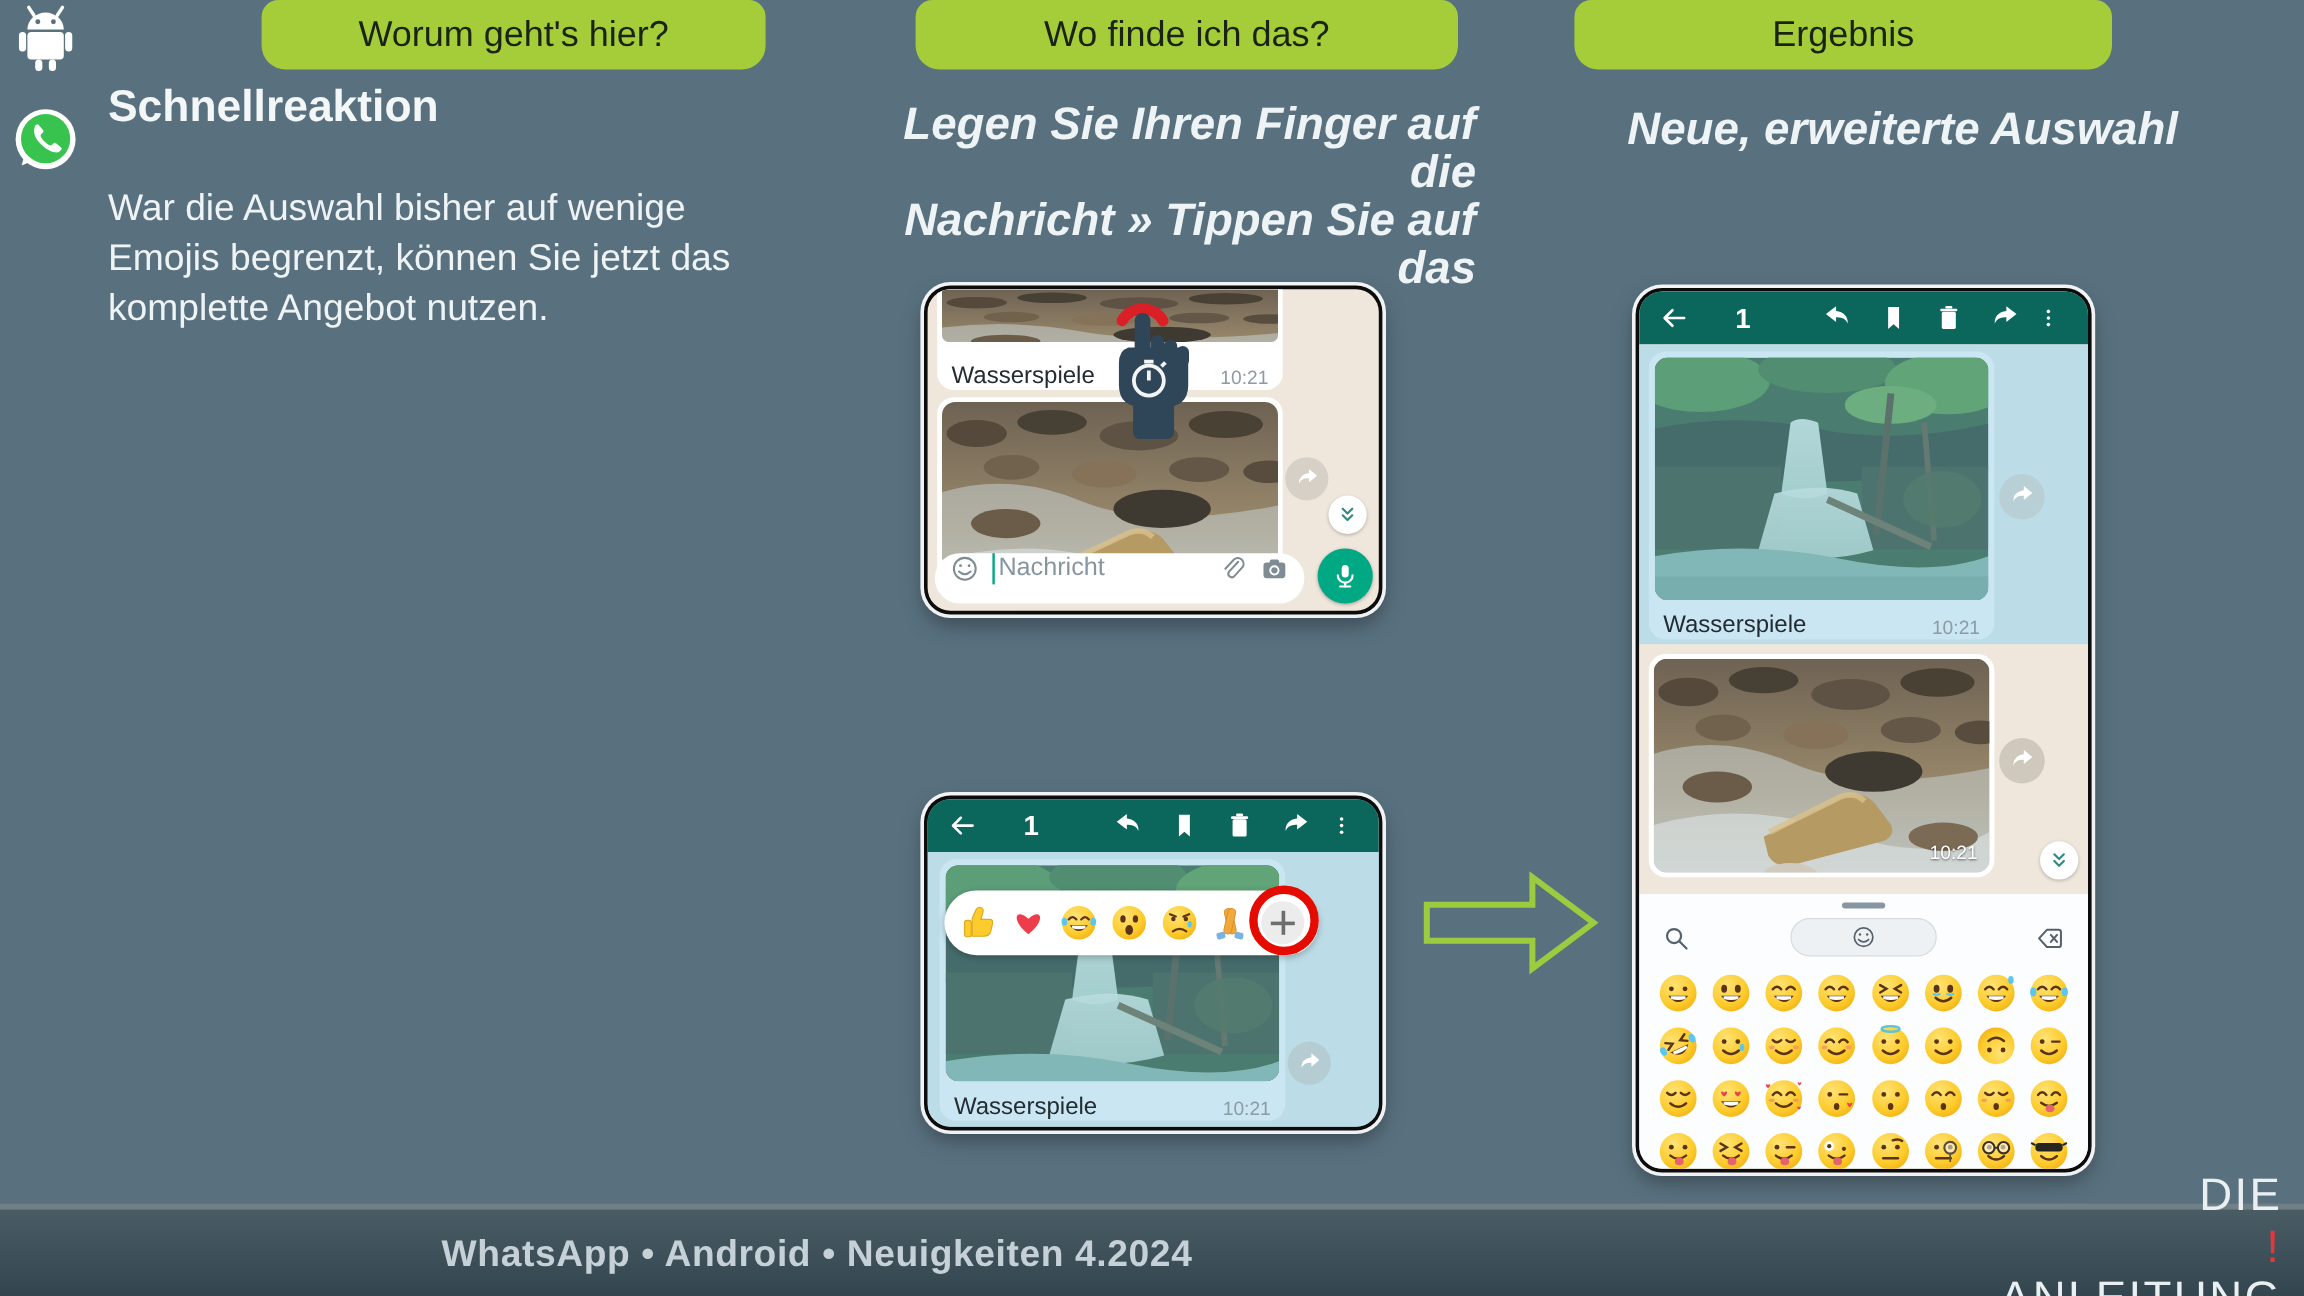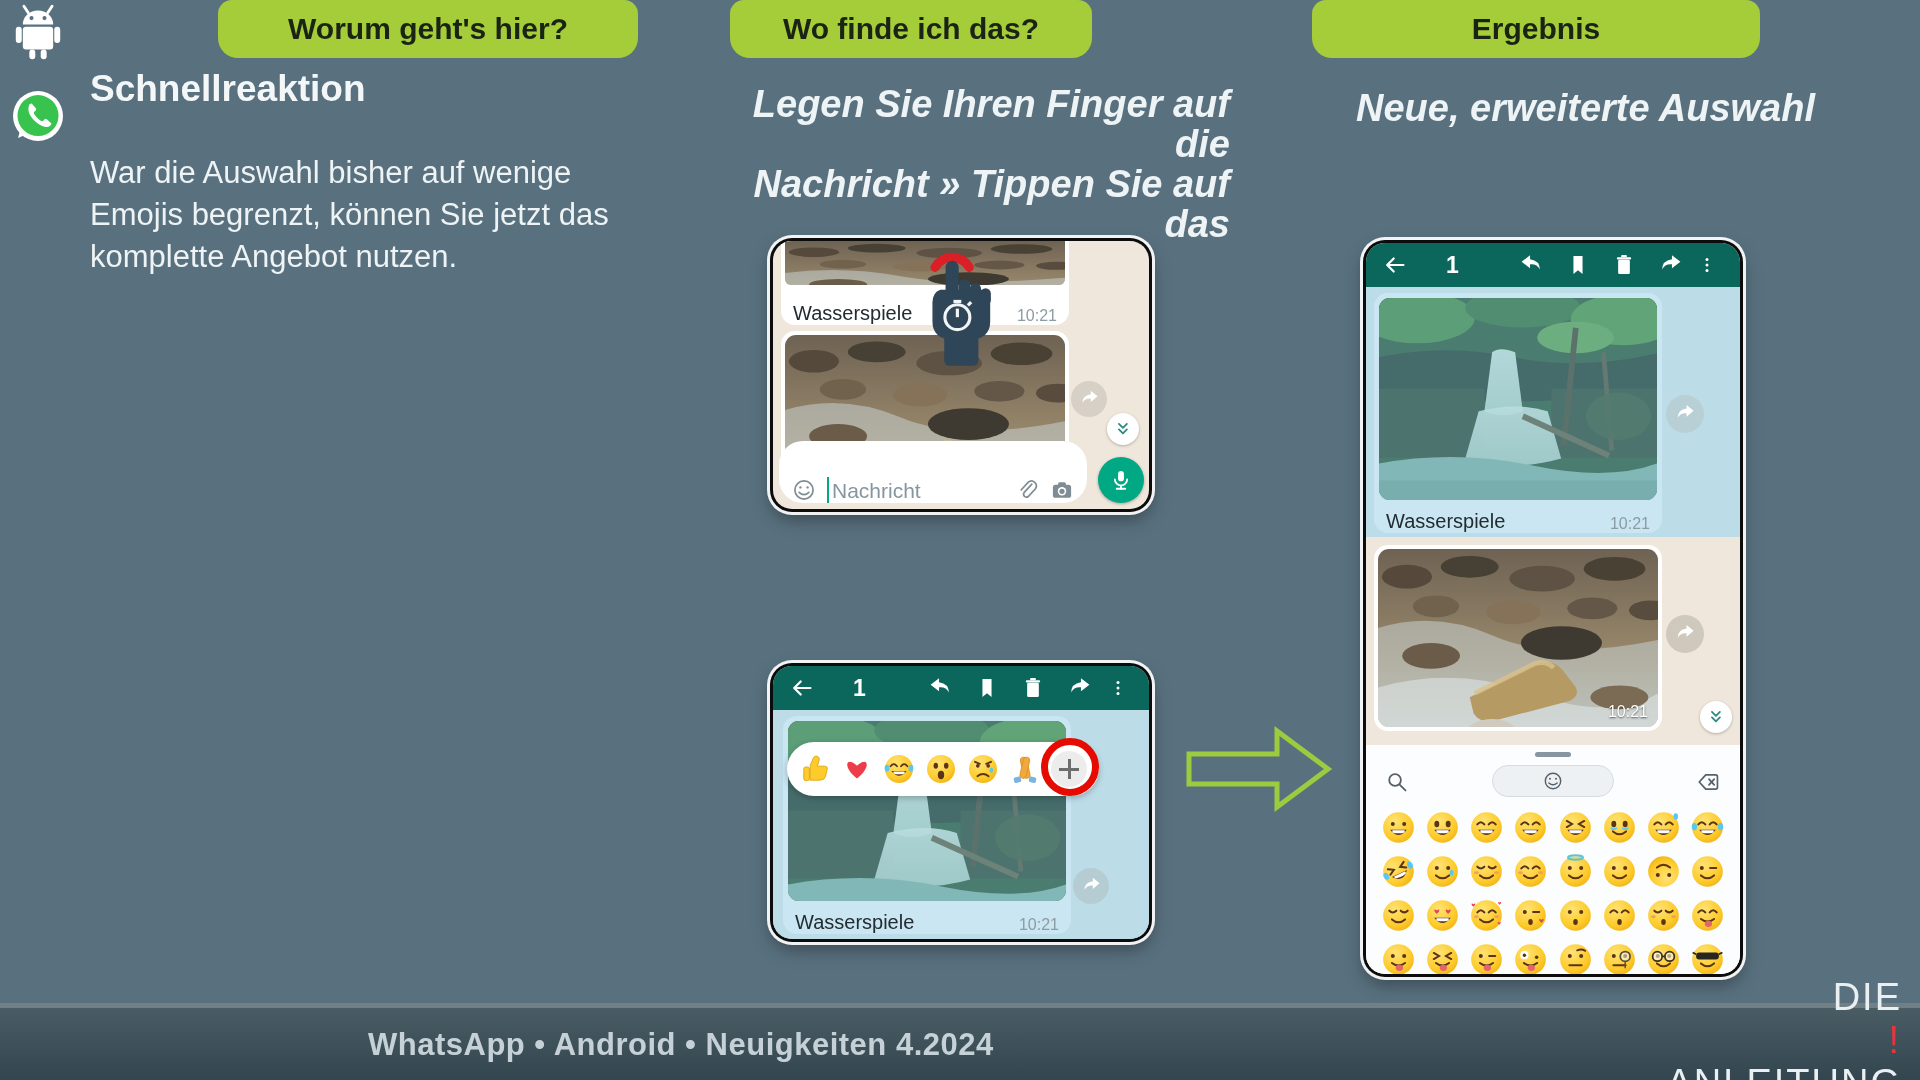--- a/index.html
+++ b/index.html
@@ -1,23 +1,23 @@
 <!DOCTYPE html>
 <html><head>
 <meta charset="utf-8">
 <style>
   html,body{margin:0;padding:0;background:#2e3b44;}
   *{box-sizing:border-box;font-family:"Liberation Sans", sans-serif;}
   .slide{position:relative;width:1920px;height:1080px;background:#59717f;overflow:hidden;}
 
   
   .pill{position:absolute;top:0;height:58px;background:#a5cd3a;border-radius:14px 14px 20px 20px;
-        display:flex;align-items:center;justify-content:center;color:#1b2414;font-size:30px;font-weight:700;}
+        display:flex;align-items:center;justify-content:center;color:#1b2414;font-size:30px;font-weight:400;}
   .pill1{left:218px;width:420px;}
-  .pill2{left:730px;width:362px;}
+  .pill2{left:763px;width:452px;}
   .pill3{left:1312px;width:448px;}
 
   
   .android{position:absolute;left:12px;top:4px;width:52px;height:56px;}
   .wa-badge{position:absolute;left:12px;top:90px;width:52px;height:52px;}
   .col-title{position:absolute;left:90px;top:68px;color:#f4f7f8;font-size:37px;font-weight:700;}
   .col-body{position:absolute;left:90px;top:152px;width:575px;color:#eef3f5;font-size:31px;line-height:42px;}
 
   .instr{position:absolute;color:#eef3f5;font-size:38px;line-height:40px;text-align:right;font-weight:600;font-style:italic;}
   .instr-mid{left:690px;top:84px;width:540px;}
@@ -41,22 +41,22 @@
   .photo svg{display:block;width:100%;height:100%;}
   .tint::after{content:"";position:absolute;inset:0;background:rgba(112,186,197,.42);}
   .caption-row{position:absolute;left:0;right:0;bottom:0;display:flex;align-items:flex-end;justify-content:space-between;padding:0 12px;}
   .cap-text{font-size:20px;color:#222c31;}
   .cap-time{font-size:16px;color:#8d9ba2;}
 
   .circle-btn{position:absolute;border-radius:50%;display:flex;align-items:center;justify-content:center;}
   .circle-btn svg{width:62%;height:62%;display:block;}
 
   
-  .inputbar{position:absolute;left:6px;bottom:6px;width:308px;height:62px;background:#fff;border-radius:24px;
-            display:flex;align-items:flex-end;padding:0 12px;color:#8696a0;}
+  .inputbar{position:absolute;left:6px;bottom:6px;width:308px;height:42px;background:#fff;border-radius:24px;
+            display:flex;align-items:flex-start;padding:0 12px;color:#8696a0;}
   .caret{width:2px;height:26px;background:#00a884;margin:0 3px 0 10px;}
   .ph-text{font-size:21px;color:#8696a0;flex:1;}
   .in-ico{width:26px;height:26px;color:#7f8c93;}
   .in-ico svg{width:100%;height:100%;display:block;}
   .mic{position:absolute;right:5px;bottom:6px;width:46px;height:46px;border-radius:50%;background:#00a884;
        display:flex;align-items:center;justify-content:center;color:#fff;box-shadow:0 1px 3px rgba(0,0,0,.3);}
   .mic svg{width:26px;height:26px;}
 
   .hand{position:absolute;left:145px;top:4px;width:84px;height:118px;z-index:5;}
 

